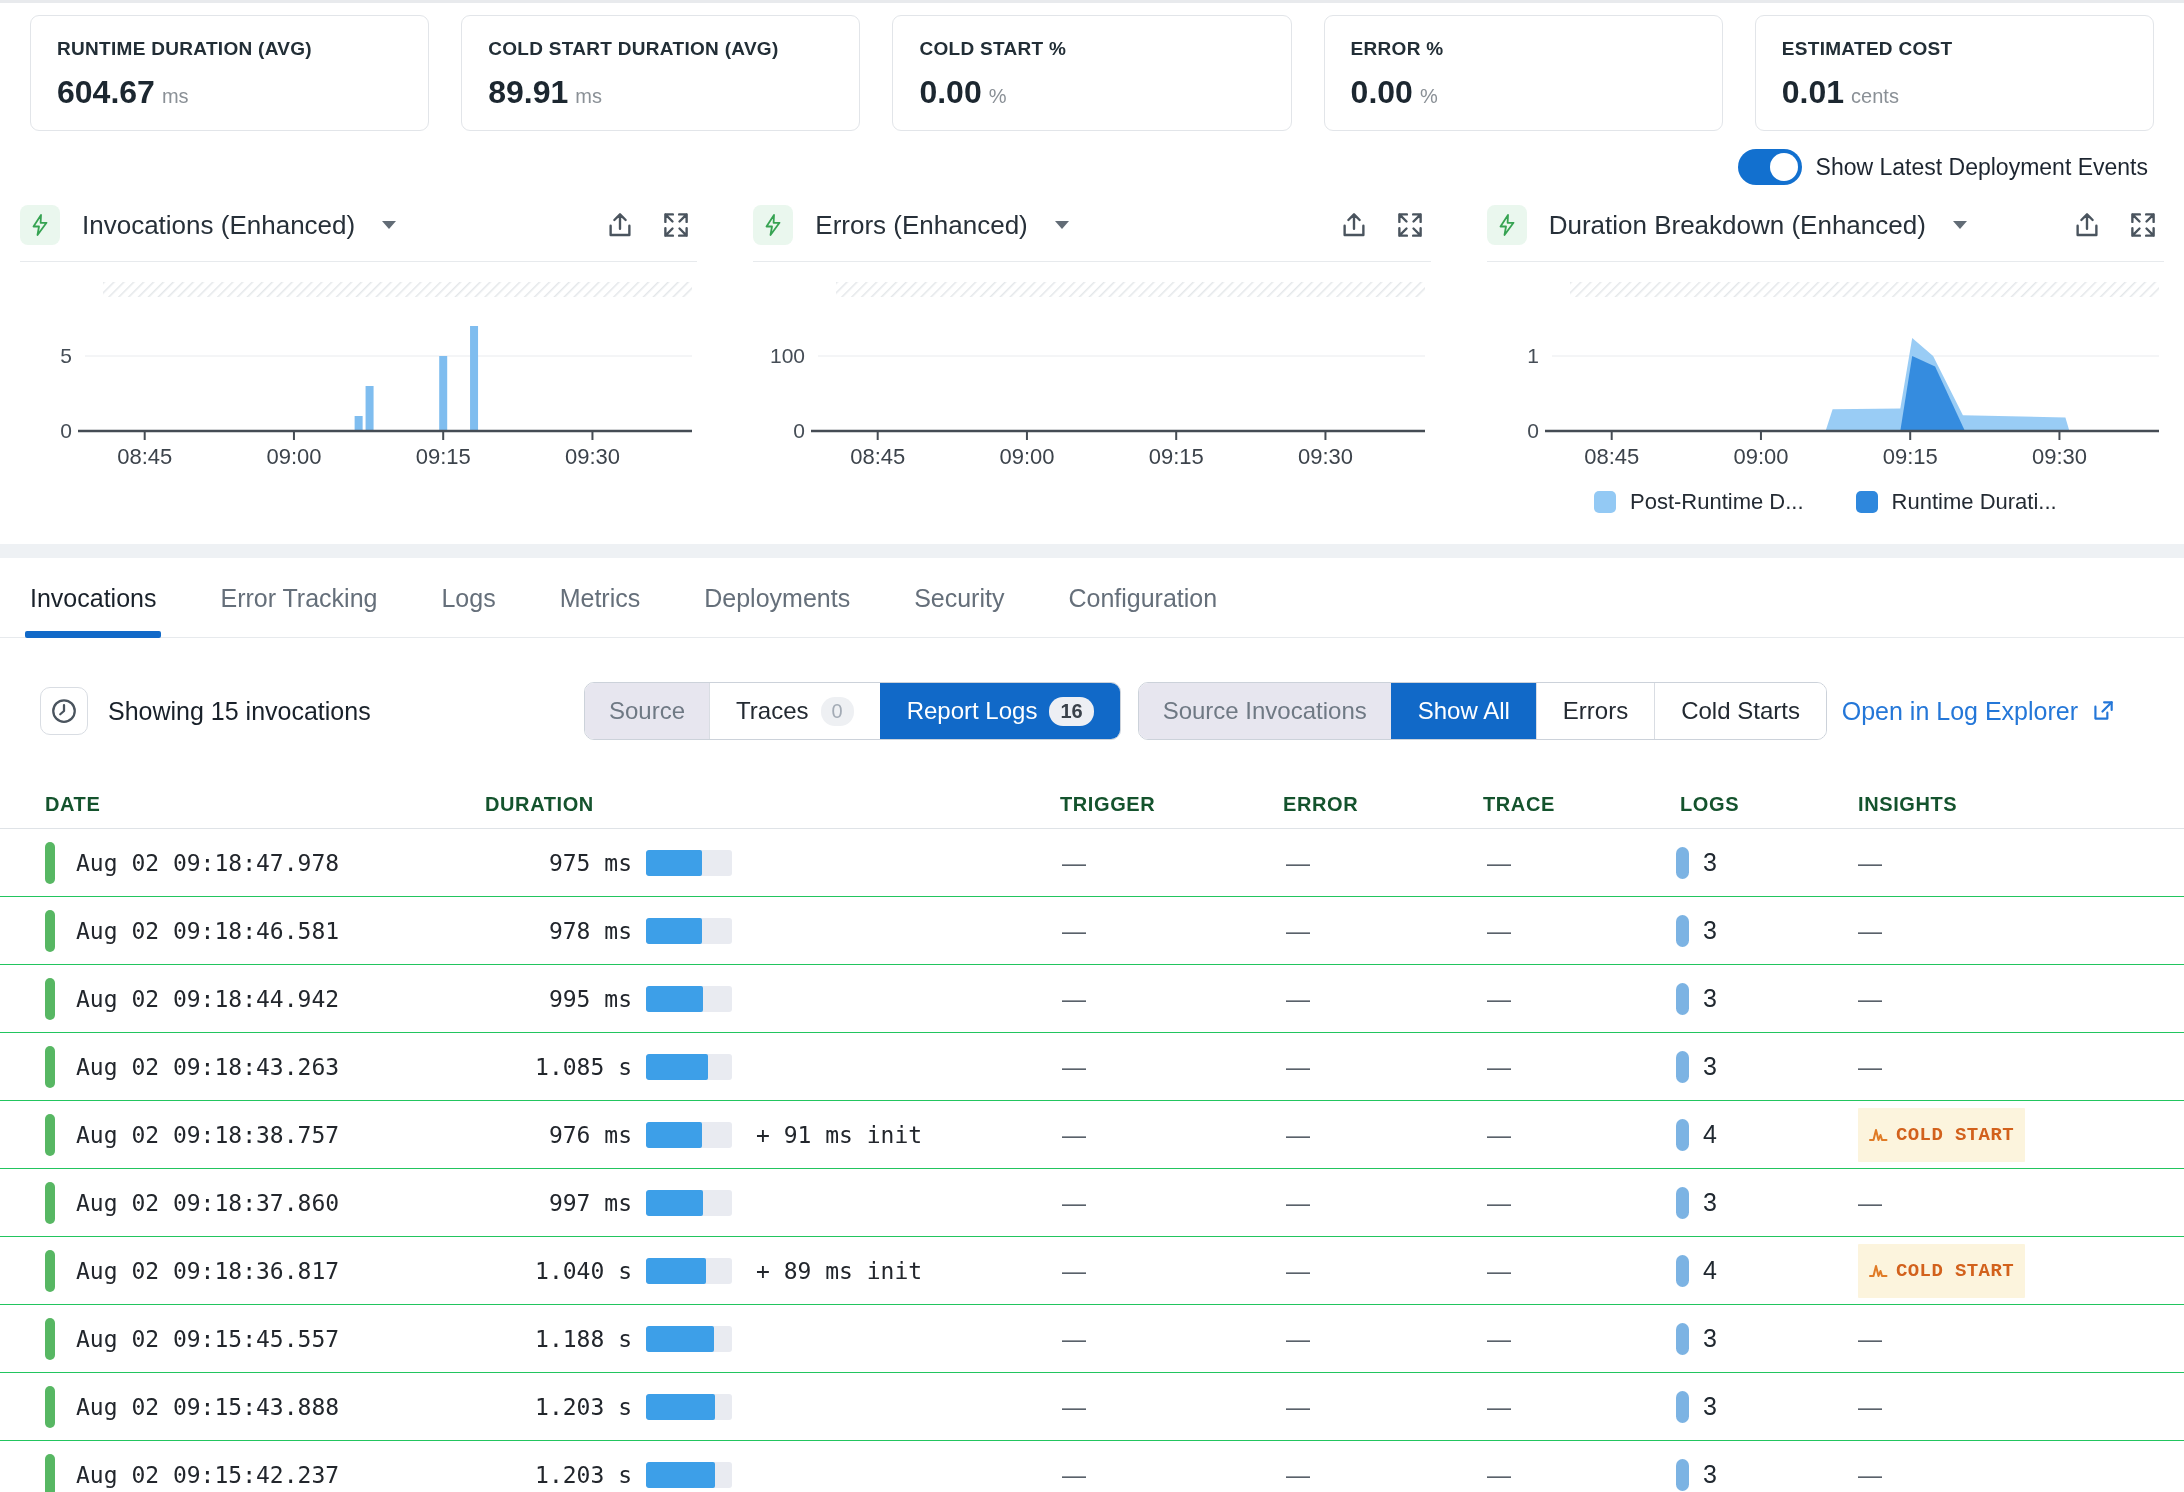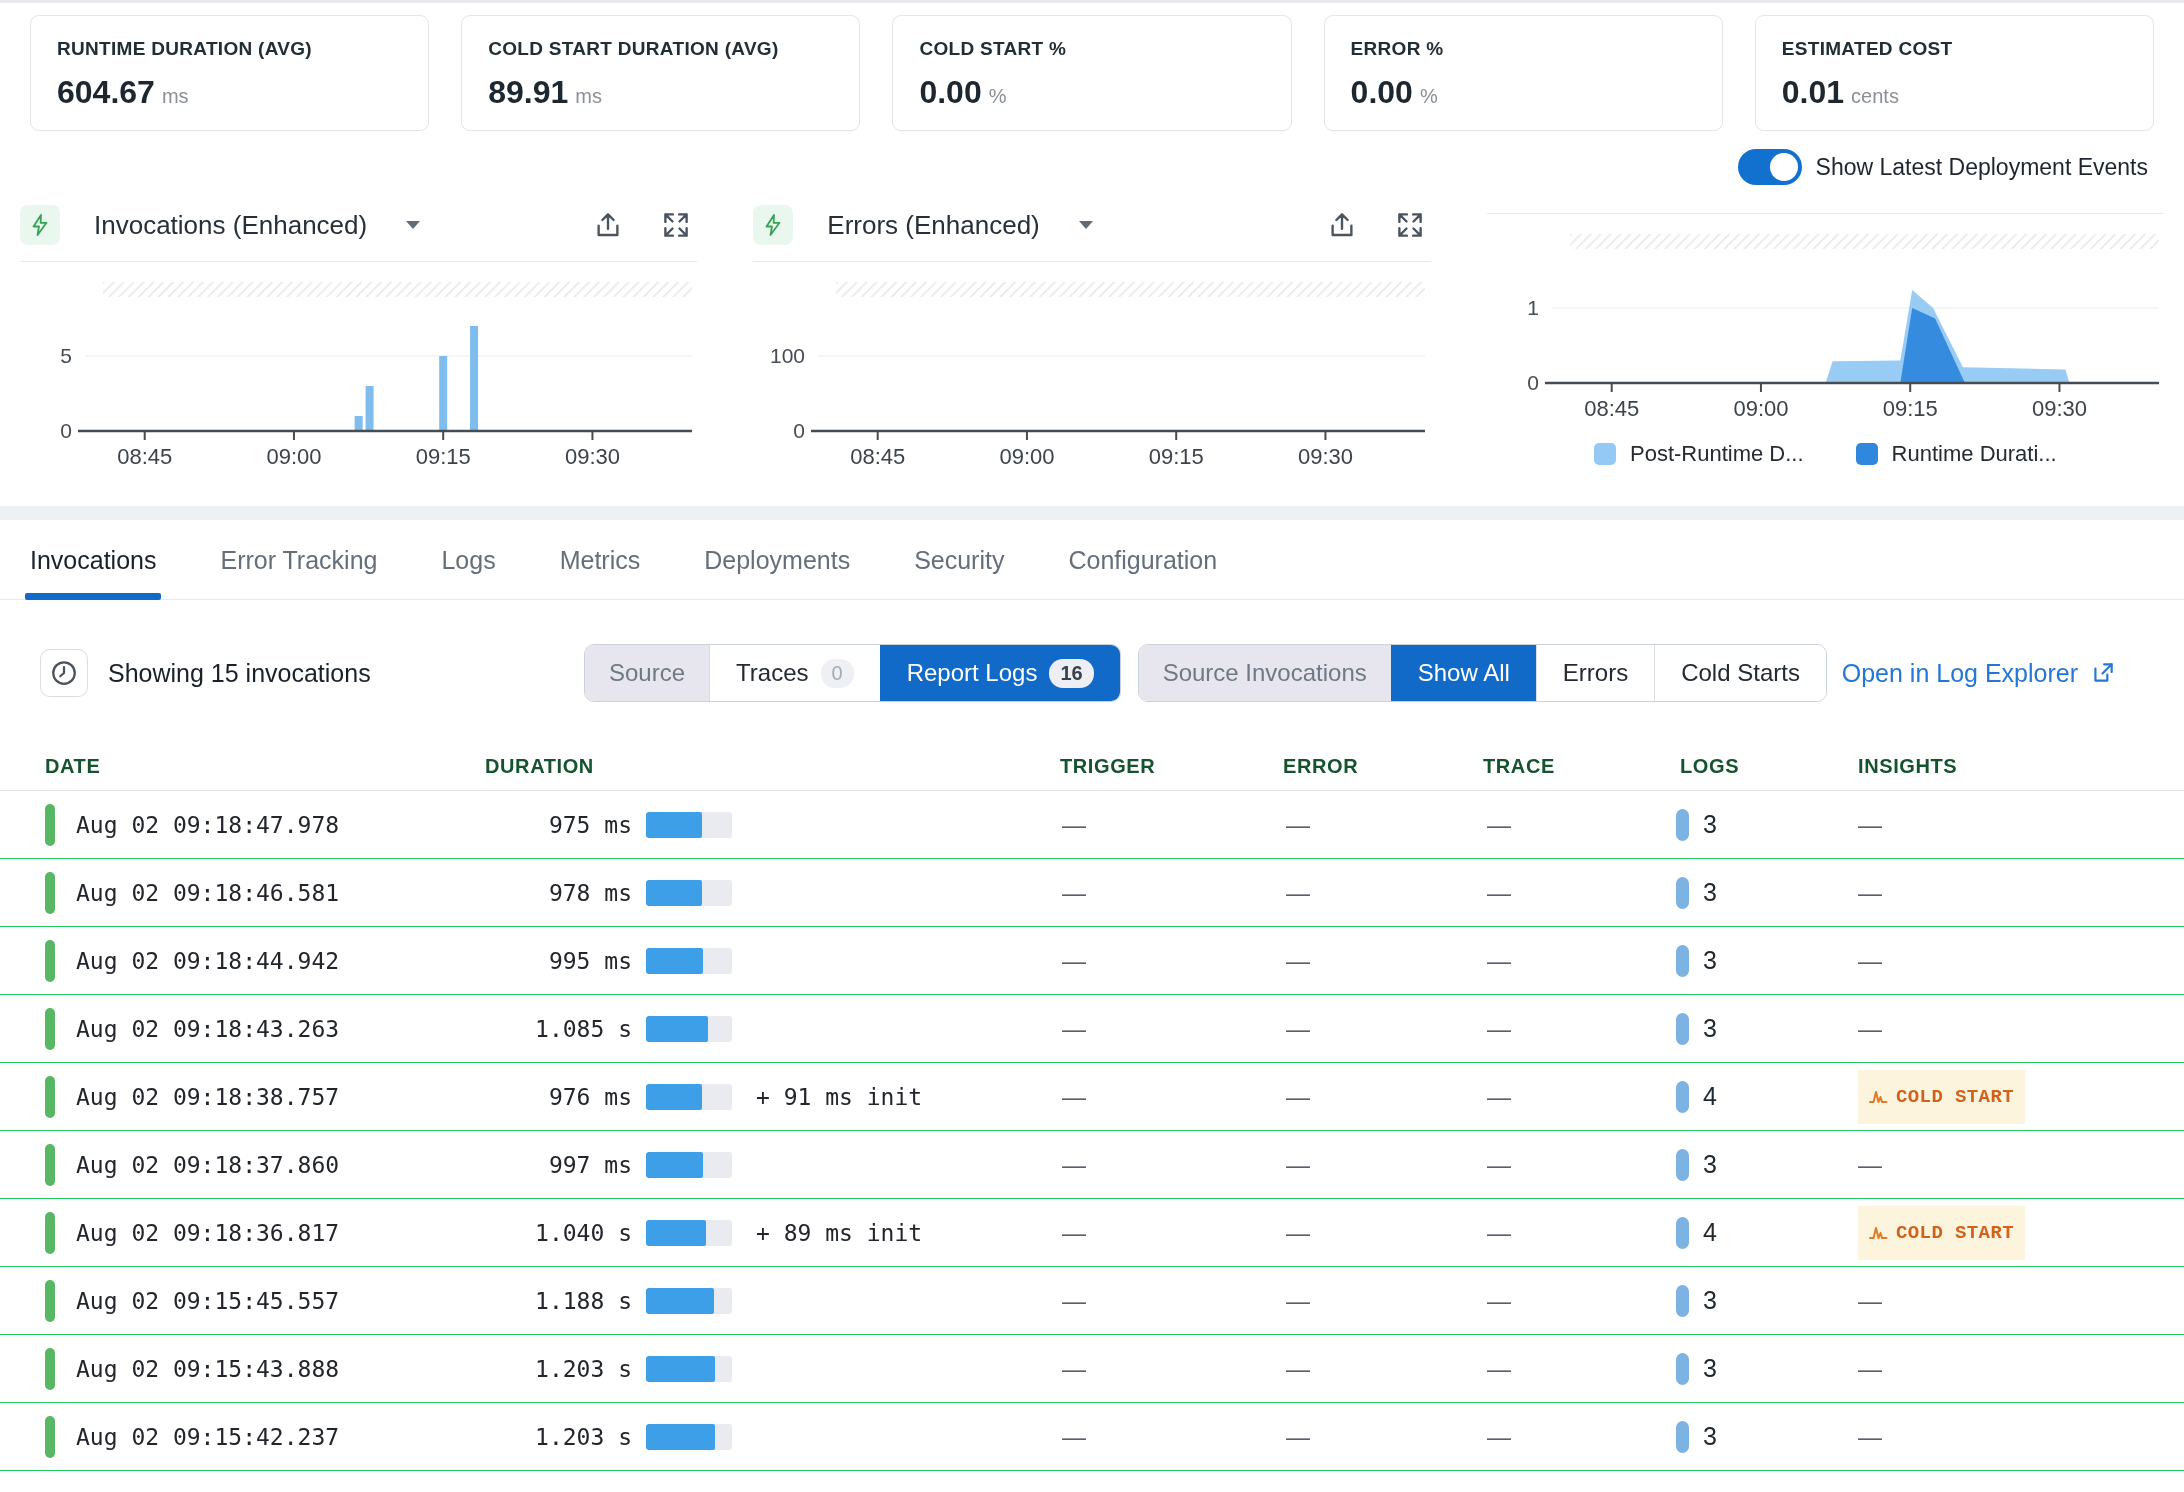--- a/index.html
+++ b/index.html
@@ -17,21 +17,21 @@
 
   
   .toggle-row{display:flex;justify-content:flex-end;align-items:center;gap:14px;margin:16px 36px 0 0;height:40px;}
   .switch{position:relative;width:64px;height:36px;border-radius:18px;background:#1270cf;cursor:pointer;}
   .switch .knob{position:absolute;top:4px;right:4px;width:28px;height:28px;border-radius:50%;background:#fff;}
   .switch-label{font-size:23px;color:#1d2530;}
 
   
   .charts-row{display:flex;gap:56px;margin:14px 20px 0 20px;padding-bottom:24px;}
   .chart-col{flex:1;min-width:0;}
-  .chart-head{display:flex;align-items:center;height:48px;gap:12px;}
+  .chart-head{display:flex;align-items:center;height:48px;}
   .bolt-box{width:40px;height:40px;border-radius:8px;background:#eaf7ee;display:flex;align-items:center;justify-content:center;margin-right:22px;flex:none;}
   .chart-title{font-size:26px;font-weight:500;color:#273039;white-space:nowrap;}
   .caret{margin-left:26px;flex:none;display:flex;}
   .head-spacer{flex:1;}
   .head-icon{margin-right:26px;cursor:pointer;display:flex;}
   .chart-divider{height:1px;background:#e7eaed;margin-top:12px;}
   .chart-svg{display:block;margin-top:4px;}
   .legend{display:flex;justify-content:center;align-items:center;gap:52px;margin-top:2px;height:36px;}
   .legend-item{display:flex;align-items:center;gap:14px;font-size:22px;color:#242b33;}
   .legend-swatch{width:22px;height:22px;border-radius:5px;}
@@ -225,20 +225,44 @@
           <text x="124.7" y="198" text-anchor="middle" font-size="22" fill="#3c434b" font-family="Liberation Sans, sans-serif">08:45</text>
           <line x1="273.95" y1="165" x2="273.95" y2="174" stroke="#454c54" stroke-width="2"></line>
           <text x="273.95" y="198" text-anchor="middle" font-size="22" fill="#3c434b" font-family="Liberation Sans, sans-serif">09:00</text>
           <line x1="423.2" y1="165" x2="423.2" y2="174" stroke="#454c54" stroke-width="2"></line>
           <text x="423.2" y="198" text-anchor="middle" font-size="22" fill="#3c434b" font-family="Liberation Sans, sans-serif">09:15</text>
           <line x1="572.45" y1="165" x2="572.45" y2="174" stroke="#454c54" stroke-width="2"></line>
           <text x="572.45" y="198" text-anchor="middle" font-size="22" fill="#3c434b" font-family="Liberation Sans, sans-serif">09:30</text>
         </svg>
       </div>
       <div class="chart-col">
+        <div class="chart-head">
+          <div class="bolt-box">
+            <svg width="24" height="24" viewBox="0 0 24 24" fill="none">
+              <path d="M13 2 L5.5 13.5 H11 L9.5 22 L18.5 9.8 H12.6 Z" stroke="#36a352" stroke-width="1.8" fill="none" stroke-linejoin="round"></path>
+            </svg>
+          </div>
+          <div class="chart-title">Duration Breakdown (Enhanced)</div>
+          <div class="caret">
+            <svg width="16" height="10" viewBox="0 0 16 10">
+              <path d="M1 1 H15 L8 9 Z" fill="#626c76"></path>
+            </svg>
+          </div>
+          <div class="head-spacer"></div>
+          <div class="head-icon">
+            <svg width="30" height="30" viewBox="0 0 24 24" fill="none" stroke="#4a545e" stroke-width="1.9" stroke-linecap="round" stroke-linejoin="round">
+              <path d="M12 15 V3.5 M7.5 8 L12 3.5 L16.5 8 M4.5 12.5 V20 H19.5 V12.5"></path>
+            </svg>
+          </div>
+          <div class="head-icon" style="margin-right: 6px;">
+            <svg width="30" height="30" viewBox="0 0 24 24" fill="none" stroke="#4a545e" stroke-width="1.9" stroke-linecap="round" stroke-linejoin="round">
+              <path d="M14.5 3.5 H20.5 V9.5 M20.5 3.5 L14.8 9.2 M9.5 20.5 H3.5 V14.5 M3.5 20.5 L9.2 14.8 M3.5 9.5 V3.5 H9.5 M3.5 3.5 L9.2 9.2 M20.5 14.5 V20.5 H14.5 M20.5 20.5 L14.8 14.8"></path>
+            </svg>
+          </div>
+        </div>
         <div class="chart-divider"></div>
         <svg class="chart-svg" width="677" height="216" viewBox="0 0 677 216">
           <defs>
             <pattern id="hatch2" patternUnits="userSpaceOnUse" width="7" height="16" patternTransform="rotate(45)">
               <line x1="0" y1="0" x2="0" y2="16" stroke="#e4e7ea" stroke-width="3"></line>
             </pattern>
           </defs>
           <rect x="83" y="16" width="589" height="15" fill="url(#hatch2)"></rect>
           <line x1="65" y1="90" x2="672" y2="90" stroke="#e9ebee" stroke-width="1"></line>
           <text x="52" y="97" text-anchor="end" font-size="21" fill="#454d56" font-family="Liberation Sans, sans-serif">1</text>

